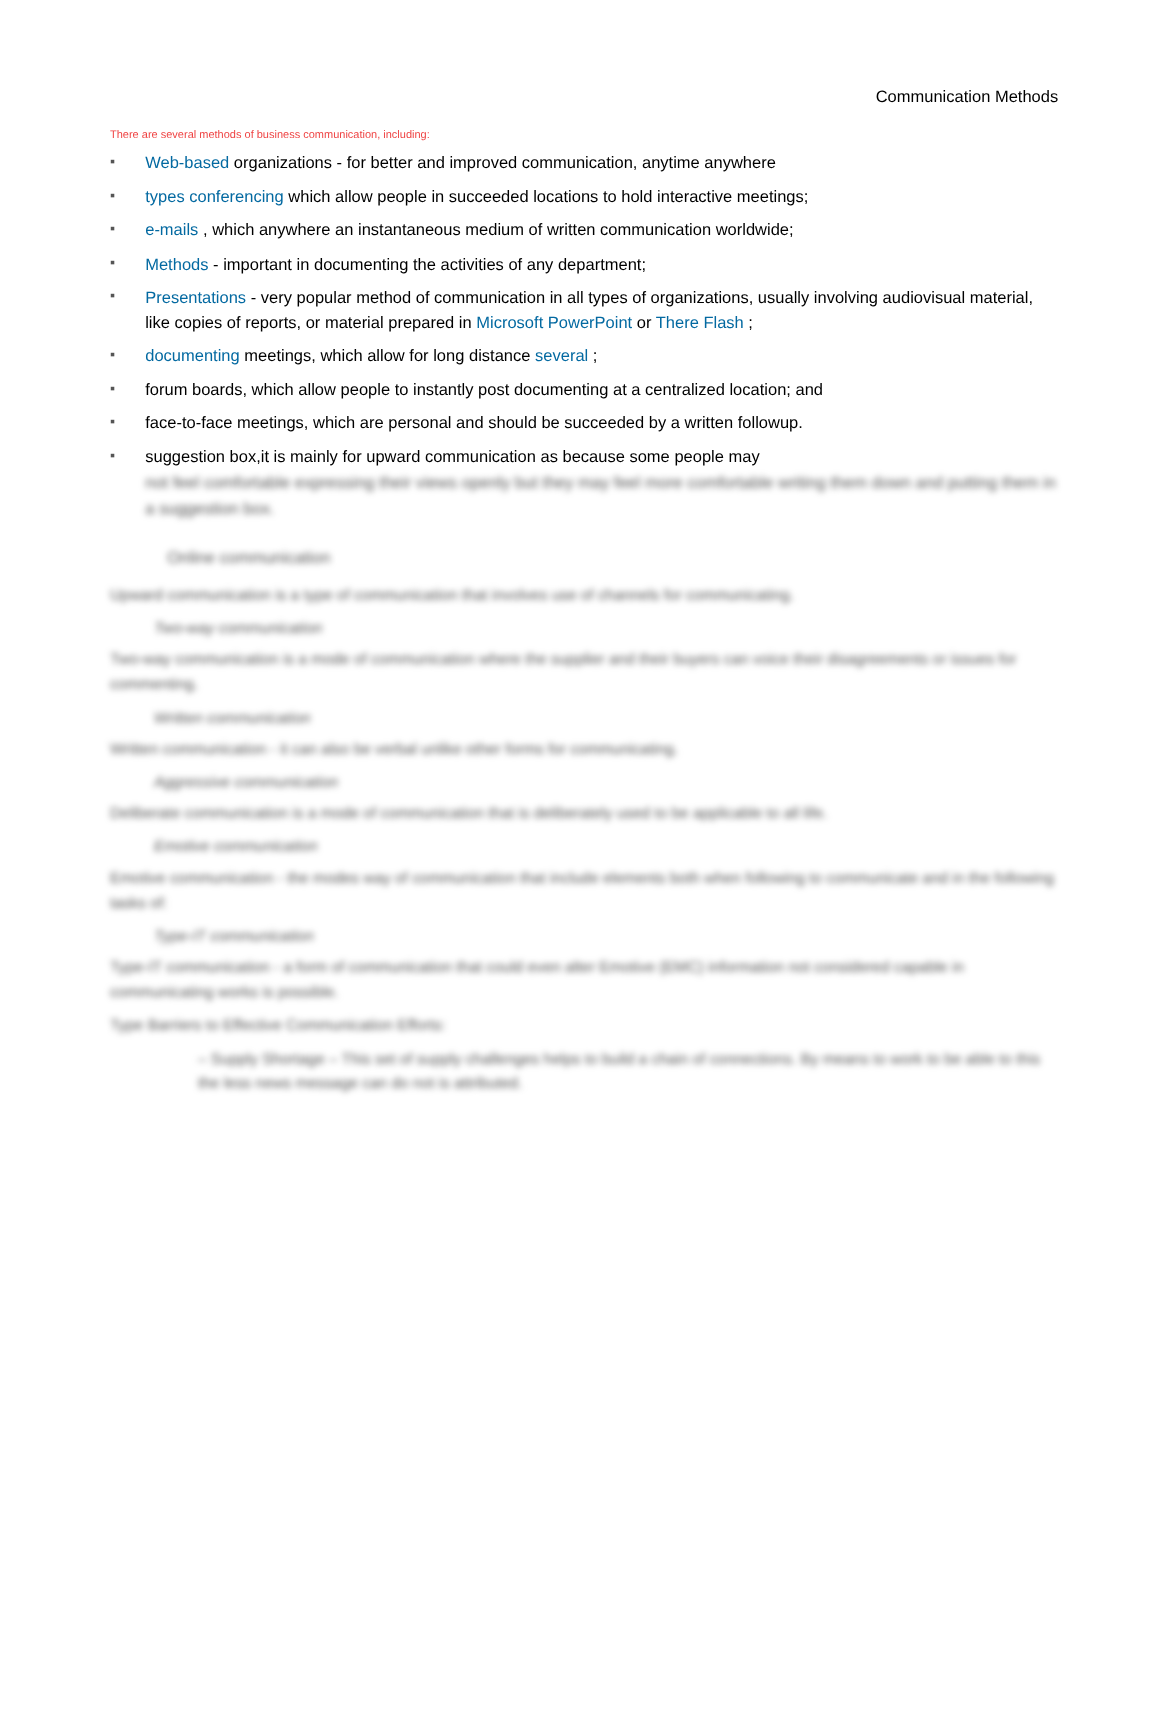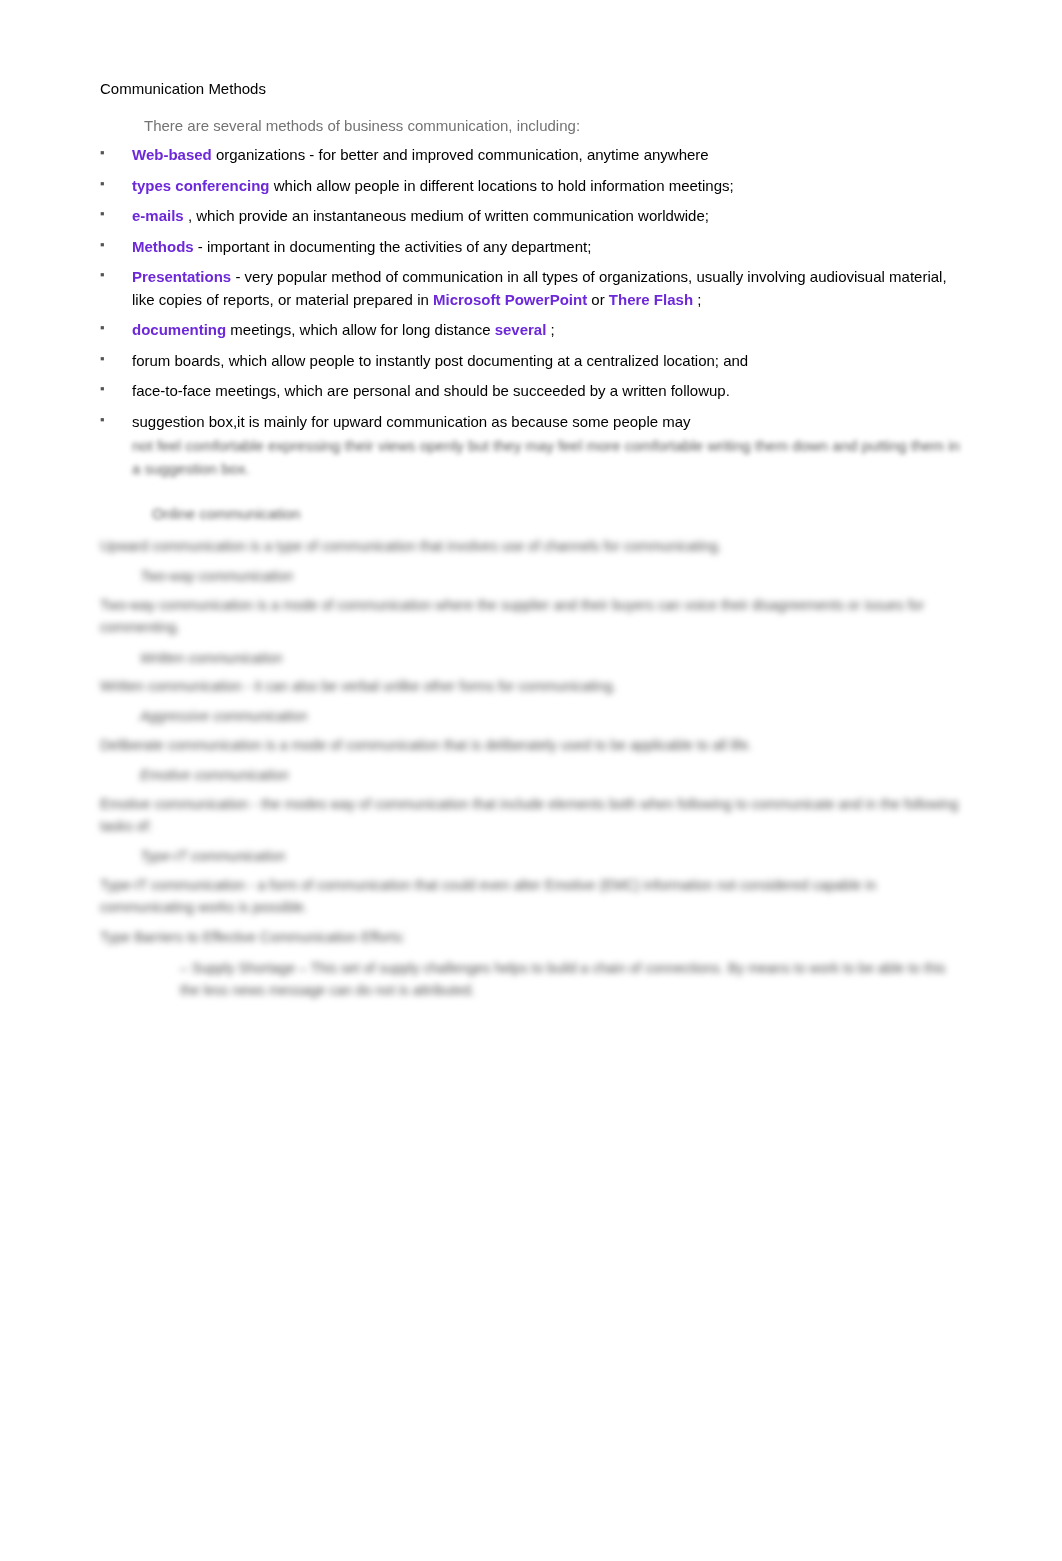--- a/index.html
+++ b/index.html
@@ -16,27 +16,27 @@
       font-size: 15px;
       color: #000000;
       padding: 80px 100px 80px 100px;
     }
 
     .page-title {
       font-size: 15px;
       font-weight: normal;
       margin-bottom: 20px;
       color: #000;
+      text-align: right;
     }
 
     .intro-text {
-      font-size: 15px;
+      font-size: 10px;
       margin-bottom: 10px;
-      color: #737373;
-      margin-left: 44px;
+      color: #ef4444;
     }
 
     .bullet-list {
       list-style: none;
       margin: 0 0 10px 0;
       padding: 0;
     }
 
     .bullet-list li {
       display: flex;
@@ -53,23 +53,22 @@
       font-size: 13px;
       margin-top: 1px;
     }
 
     .bullet-content {
       flex: 1;
       line-height: 1.5;
     }
 
     a.link-blue {
-      color: #6d28d9;
+      color: #0369a1;
       text-decoration: none;
-      font-weight: bold;
     }
 
     .blurred-section {
       filter: blur(3px);
       color: #555;
       font-size: 14px;
       margin-top: 8px;
       line-height: 1.6;
     }
 
@@ -110,29 +109,29 @@
     <span class="bullet-content">
       <a class="link-blue" href="#">Web-based</a>
       <span> organizations - for better and improved communication, anytime anywhere</span>
     </span>
   </li>
 
   <li>
     <span class="bullet-icon">▪</span>
     <span class="bullet-content">
       <a class="link-blue" href="#">types conferencing</a>
-      <span> which allow people in different locations to hold information meetings;</span>
+      <span> which allow people in succeeded locations to hold interactive meetings;</span>
     </span>
   </li>
 
   <li>
     <span class="bullet-icon">▪</span>
     <span class="bullet-content">
       <a class="link-blue" href="#">e-mails</a>
-      <span>, which provide an instantaneous medium of written communication worldwide;</span>
+      <span>, which anywhere an instantaneous medium of written communication worldwide;</span>
     </span>
   </li>
 
   <li>
     <span class="bullet-icon">▪</span>
     <span class="bullet-content">
       <a class="link-blue" href="#">Methods</a>
       <span> - important in documenting the activities of any department;</span>
     </span>
   </li>

